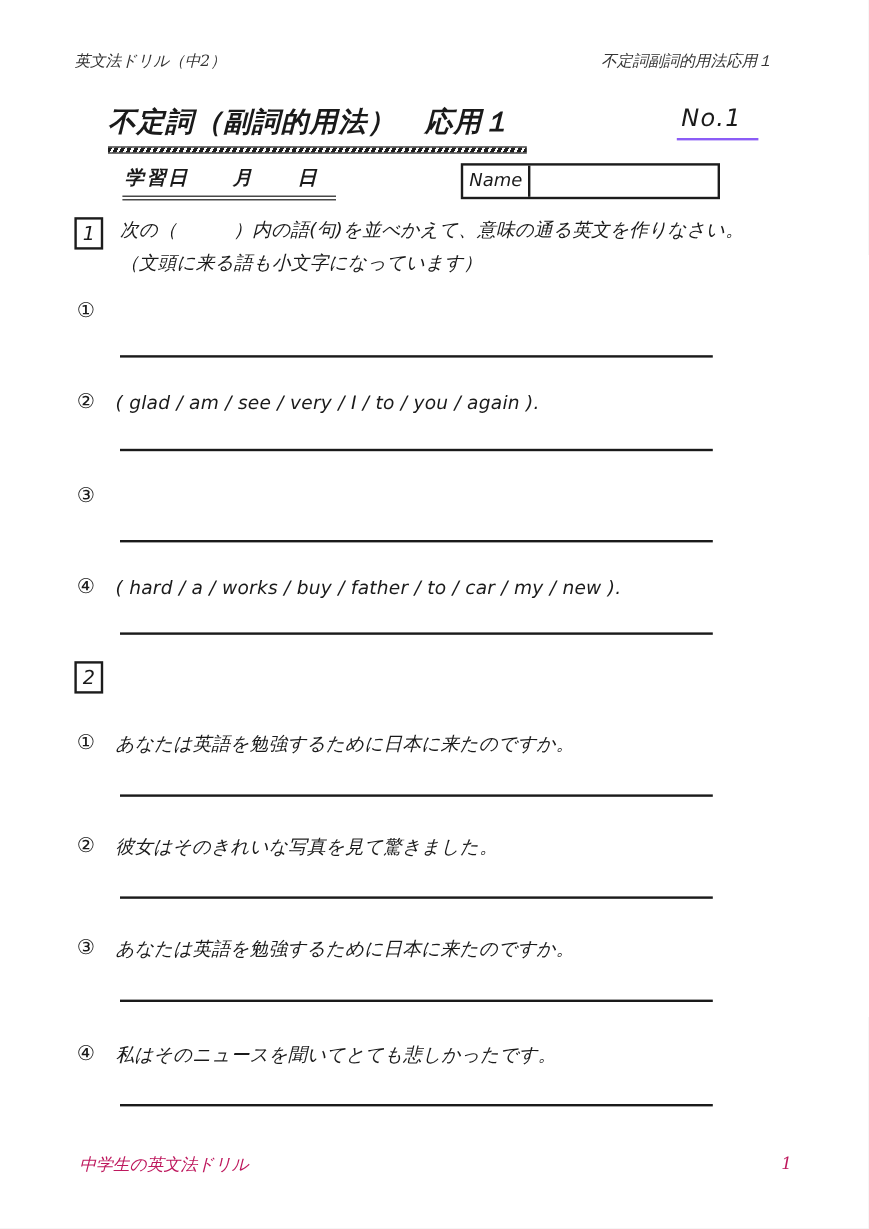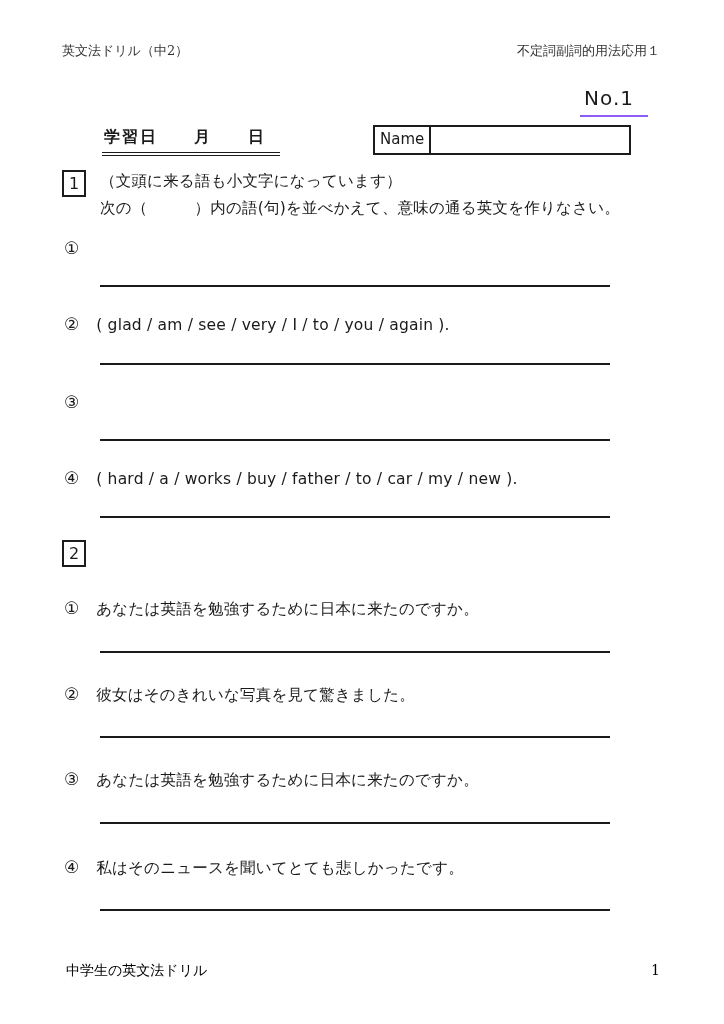--- a/index.html
+++ b/index.html
@@ -4,34 +4,35 @@
 <style>
   * { margin:0; padding:0; box-sizing:border-box; }
   html,body { background:#e8e8e8; }
   .page {
     position:relative;
     width:724px; height:1024px;
     margin:0 auto;
     background:#ffffff;
     color:#1a1a1a;
     font-family:"DejaVu Sans", sans-serif;
-    padding:42px 64px 0 62px;
+    padding:42px 80px 0 62px;
     overflow:hidden;
+    font-style:italic;
   }
   
   .doc-header {
     display:flex; justify-content:space-between;
     font-family:"DejaVu Serif","Liberation Serif", serif;
     font-size:13px; color:#333;
   }
   .doc-footer {
     position:absolute; left:66px; right:64px; bottom:44px;
     display:flex; justify-content:space-between;
     font-family:"DejaVu Serif","Liberation Serif", serif;
-    font-size:14px; color:#000000;margin-top:11px;
+    font-size:14px; color:#be185d;margin-top:11px;
   }
   
   .title-row {
     margin-top:26px;
     display:flex; justify-content:space-between; align-items:flex-start;
     padding-left:28px;
   }
   .title-block { display:inline-block; }
   .title {
     font-size:23px; font-weight:bold; letter-spacing:1px;
@@ -56,22 +57,22 @@
     padding-left:12px;
   }
   .study-date {
     font-size:16px; font-weight:600; letter-spacing:2px;
     padding:2px 14px 4px 2px;
     border-bottom:4px double #1c1c1c;
     white-space:nowrap;
     margin-left:28px;
   }
   .name-box {
-    display:flex; width:258px; height:30px;
-    border:2px solid #1c1c1c; margin-right:29px;
+    display:flex; width:216px; height:30px;
+    border:2px solid #1c1c1c; margin-right:44px;
   }
   .name-label {
     font-size:15px; padding:3px 5px 0 5px;
     border-right:2px solid #1c1c1c; white-space:nowrap;
   }
   .name-value { flex:1; }
   
   .section { margin-top:12px; }
   .section-2 { margin-top:20px; }
   .sec-head { display:flex; gap:14px; align-items:flex-start; }
@@ -102,41 +103,42 @@
 
 <div class="page">
 
   <div class="doc-header">
     <span>英文法ドリル（中2）</span>
     <span>不定詞副詞的用法応用１</span>
   </div>
 
   <div class="title-row">
     <div class="title-block">
+      <div class="title">不定詞（副詞的用法）　応用１</div>
       <div class="hatch"></div>
     </div>
     <div class="no-block">
       <div class="no-label">No.1</div>
     </div>
   </div>
 
   <div class="info-row">
     <div class="study-date">学習日　　月　　日</div>
     <div class="name-box">
       <div class="name-label">Name</div>
       <div class="name-value"></div>
     </div>
   </div>
 
   <div class="section">
     <div class="sec-head">
       <div class="sec-num">1</div>
       <div class="sec-instr">
+        <div>次の（　　　）内の語(句)を並べかえて、意味の通る英文を作りなさい。</div>
         <div>（文頭に来る語も小文字になっています）</div>
-        <div>次の（　　　）内の語(句)を並べかえて、意味の通る英文を作りなさい。</div>
       </div>
     </div>
 
     <div class="q-row first">
       <span class="q-marker">①</span>
     </div>
     <div class="ans-line"></div>
 
     <div class="q-row">
       <span class="q-marker">②</span>

